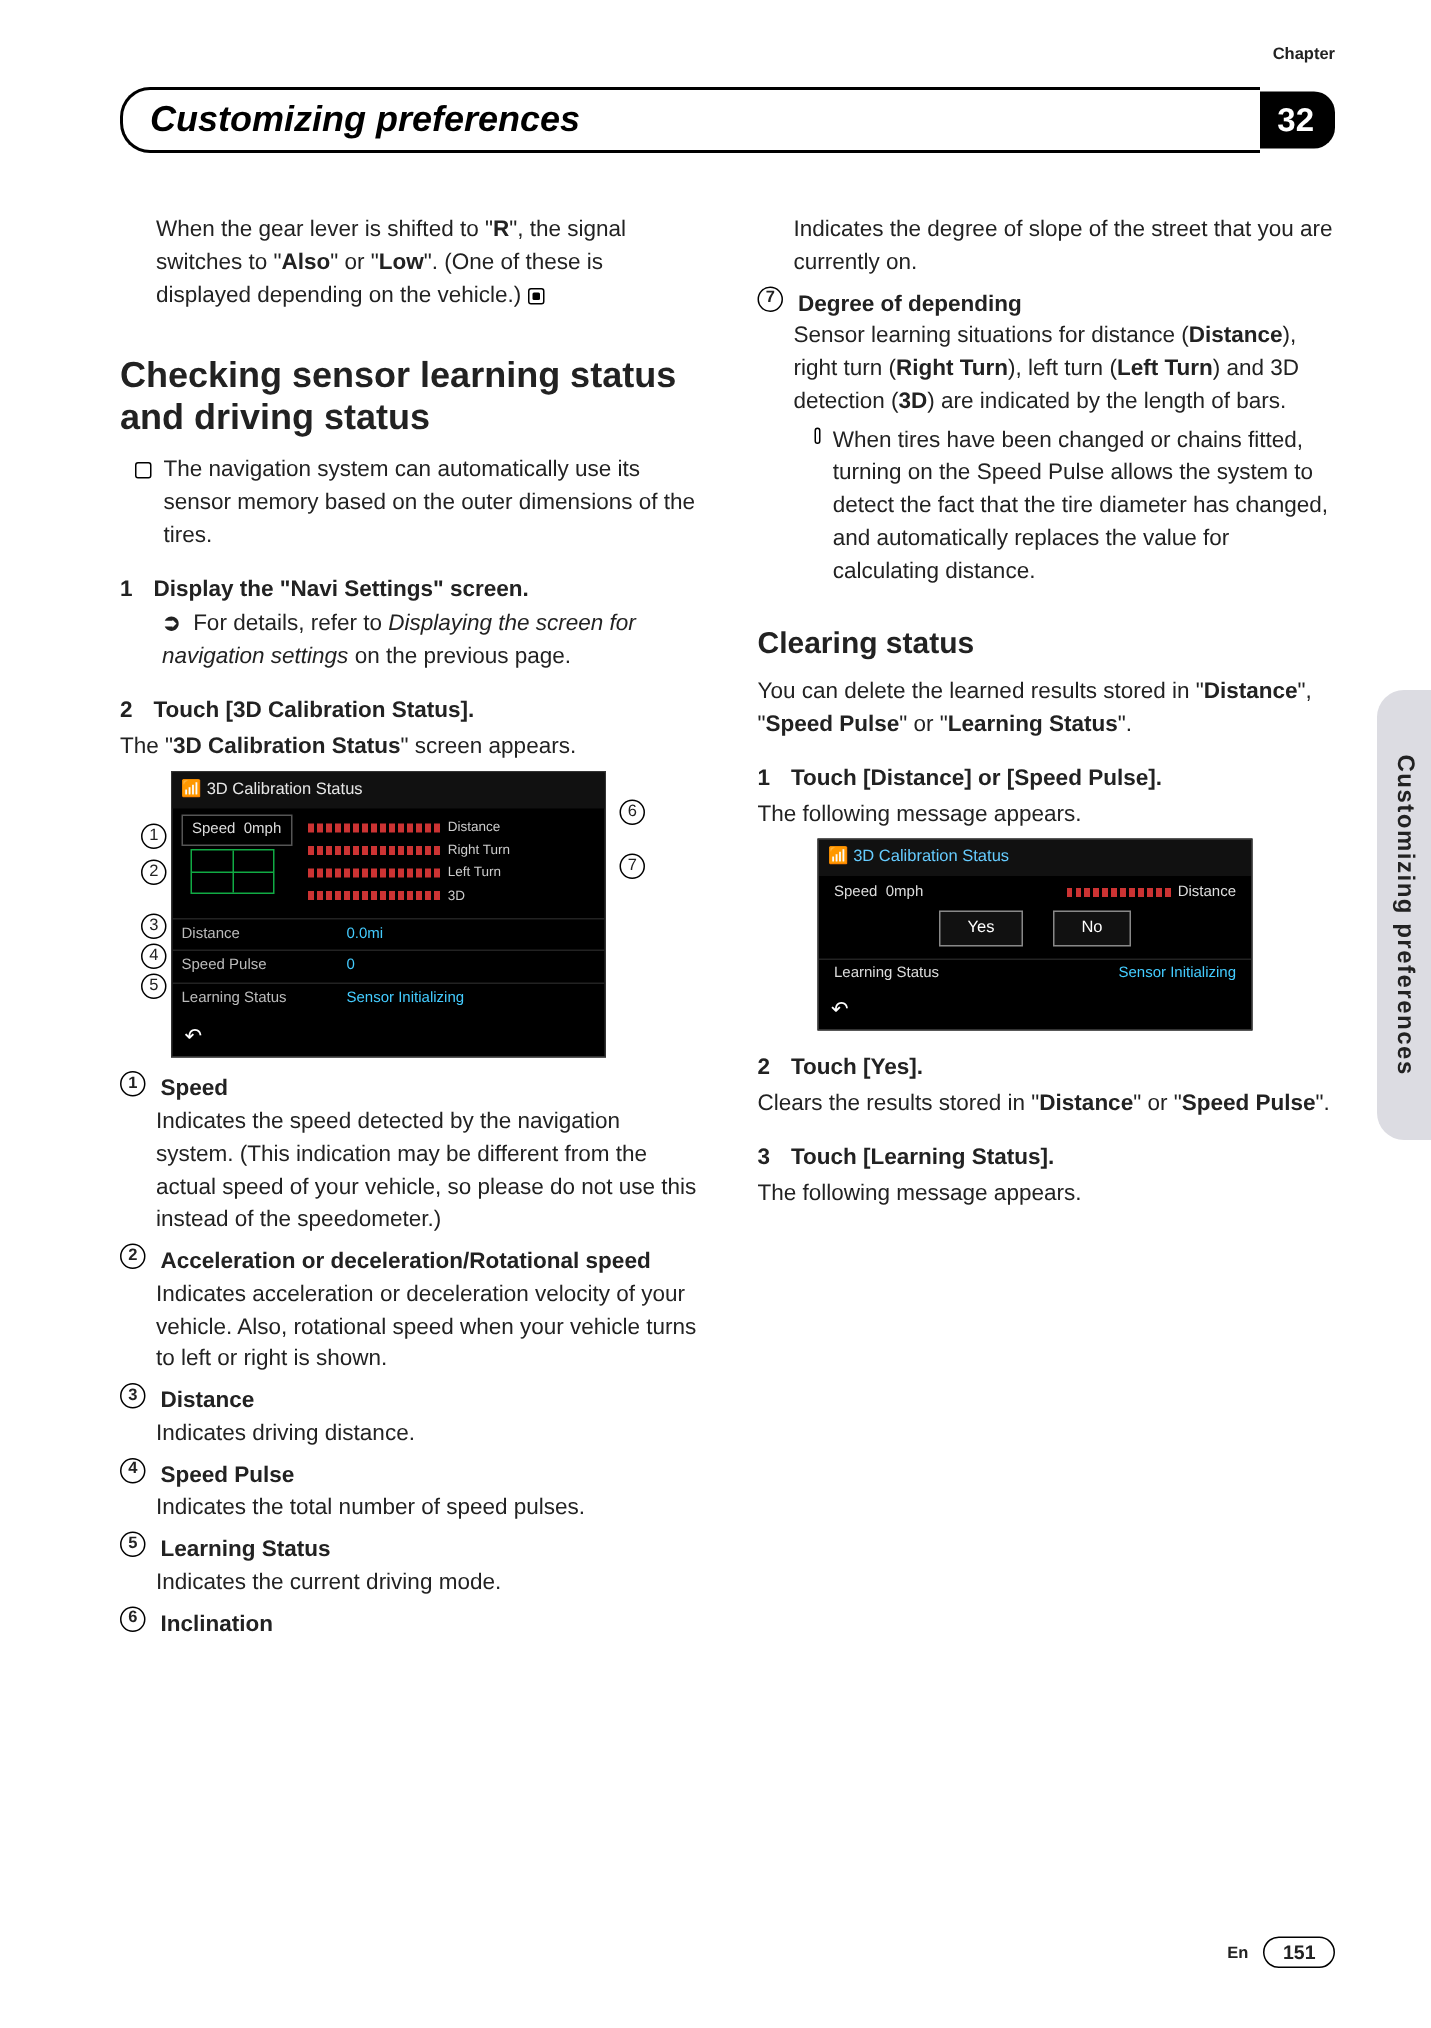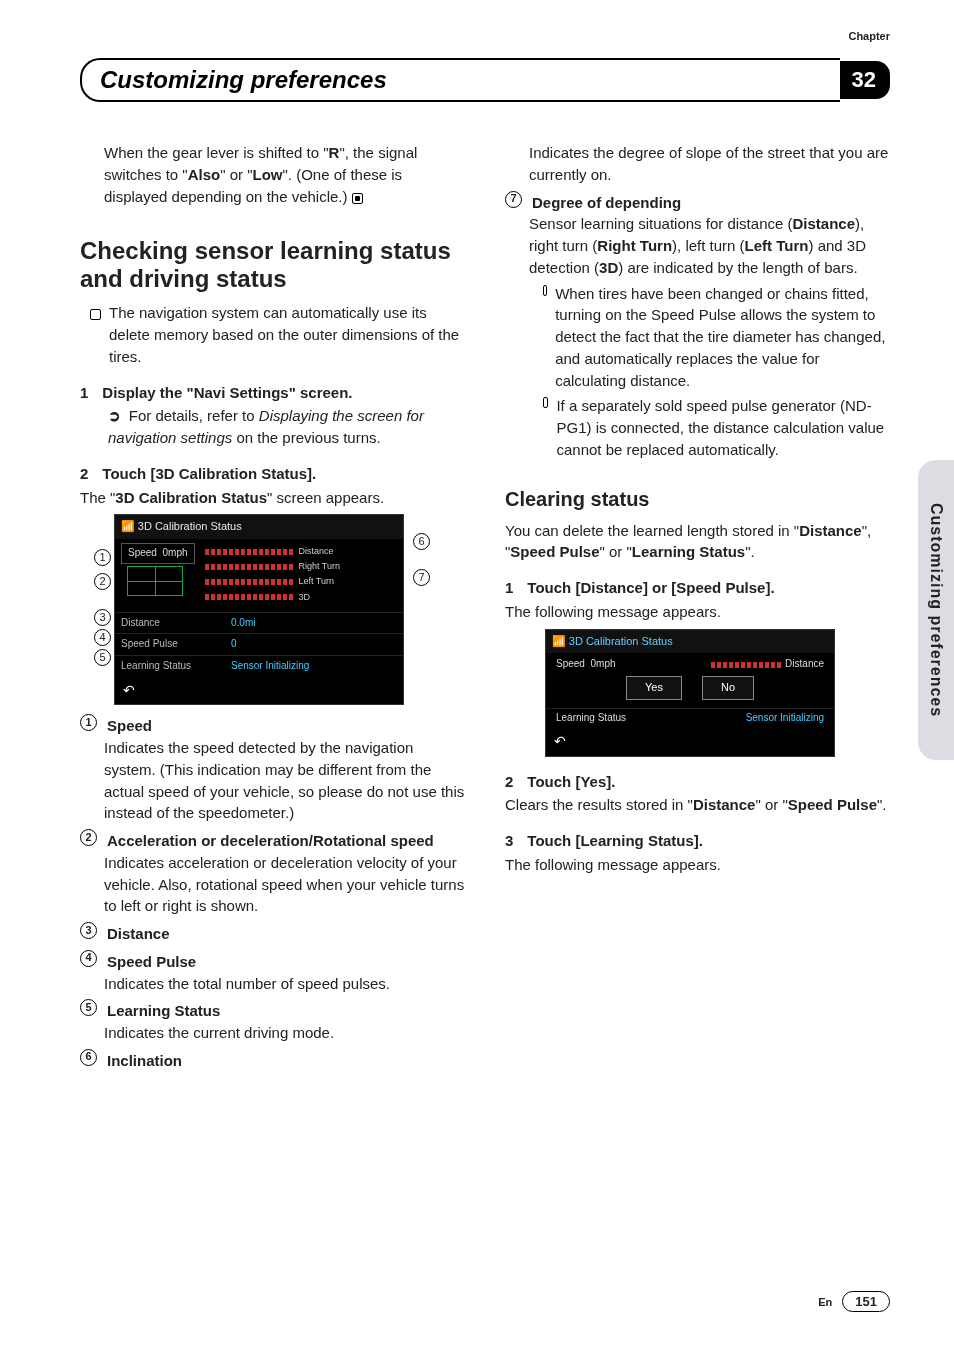--- a/index.html
+++ b/index.html
@@ -190,30 +190,30 @@
         <p>
           <span>When the gear lever is shifted to "</span><span class="bold">R</span><span>", the signal switches to "</span><span class="bold">Also</span><span>" or "</span><span class="bold">Low</span><span>". (One of these is displayed depending on the vehicle.)</span>
           <span class="sqicon stop"></span>
         </p>
       </div>
 
       <h2 class="section-h1">Checking sensor learning status and driving status</h2>
 
       <div class="bullet-row">
         <span class="mk"><span class="sqicon"></span></span>
-        <span>The navigation system can automatically use its delete memory based on the outer dimensions of the tires.</span>
+        <span>The navigation system can automatically use its sensor memory based on the outer dimensions of the tires.</span>
       </div>
 
       <div class="step">
         <span class="num">1</span>
         <span class="txt">Display the "Navi Settings" screen.</span>
       </div>
       <div class="step-body">
         <span class="arrow-ref">➲</span>
-        <span>For details, refer to </span><span class="italic">Displaying the screen for navigation settings</span><span> on the previous turns.</span>
+        <span>For details, refer to </span><span class="italic">Displaying the screen for navigation settings</span><span> on the previous page.</span>
       </div>
 
       <div class="step">
         <span class="num">2</span>
         <span class="txt">Touch [3D Calibration Status].</span>
       </div>
       <p>
         <span>The "</span><span class="bold">3D Calibration Status</span><span>" screen appears.</span>
       </p>
 
@@ -285,20 +285,21 @@
               <span class="circ">2</span>
               <span>Acceleration or deceleration/Rotational speed</span>
             </div>
             <div class="def-body">Indicates acceleration or deceleration velocity of your vehicle. Also, rotational speed when your vehicle turns to left or right is shown.</div>
           </div>
         <div class="def-item">
             <div class="def-head">
               <span class="circ">3</span>
               <span>Distance</span>
             </div>
+            <div class="def-body">Indicates driving distance.</div>
           </div>
         <div class="def-item">
             <div class="def-head">
               <span class="circ">4</span>
               <span>Speed Pulse</span>
             </div>
             <div class="def-body">Indicates the total number of speed pulses.</div>
           </div>
         <div class="def-item">
             <div class="def-head">
@@ -324,29 +325,25 @@
             <span class="circ">7</span>
             <span>Degree of depending</span>
           </div>
         <div class="def-body">
           <span>Sensor learning situations for distance (</span><span class="bold">Distance</span><span>), right turn (</span><span class="bold">Right Turn</span><span>), left turn (</span><span class="bold">Left Turn</span><span>) and 3D detection (</span><span class="bold">3D</span><span>) are indicated by the length of bars.</span>
         </div>
         <div class="sub-bullet">
             <span class="sqicon"></span>
             <span>When tires have been changed or chains fitted, turning on the Speed Pulse allows the system to detect the fact that the tire diameter has changed, and automatically replaces the value for calculating distance.</span>
           </div>
-        <div class="sub-bullet">
-            <span class="sqicon"></span>
-            <span>If a separately sold speed pulse generator (ND-PG1) is connected, the distance calculation value cannot be replaced automatically.</span>
-          </div>
       </div>
 
       <h3 class="section-h2">Clearing status</h3>
       <p>
-        <span>You can delete the learned length stored in "</span><span class="bold">Distance</span><span>", "</span><span class="bold">Speed Pulse</span><span>" or "</span><span class="bold">Learning Status</span><span>".</span>
+        <span>You can delete the learned results stored in "</span><span class="bold">Distance</span><span>", "</span><span class="bold">Speed Pulse</span><span>" or "</span><span class="bold">Learning Status</span><span>".</span>
       </p>
 
       <div class="step">
         <span class="num">1</span>
         <span class="txt">Touch [Distance] or [Speed Pulse].</span>
       </div>
       <p>The following message appears.</p>
 
       <div class="scrn2">
         <div class="ttl">📶 <span>3D Calibration Status</span></div>

